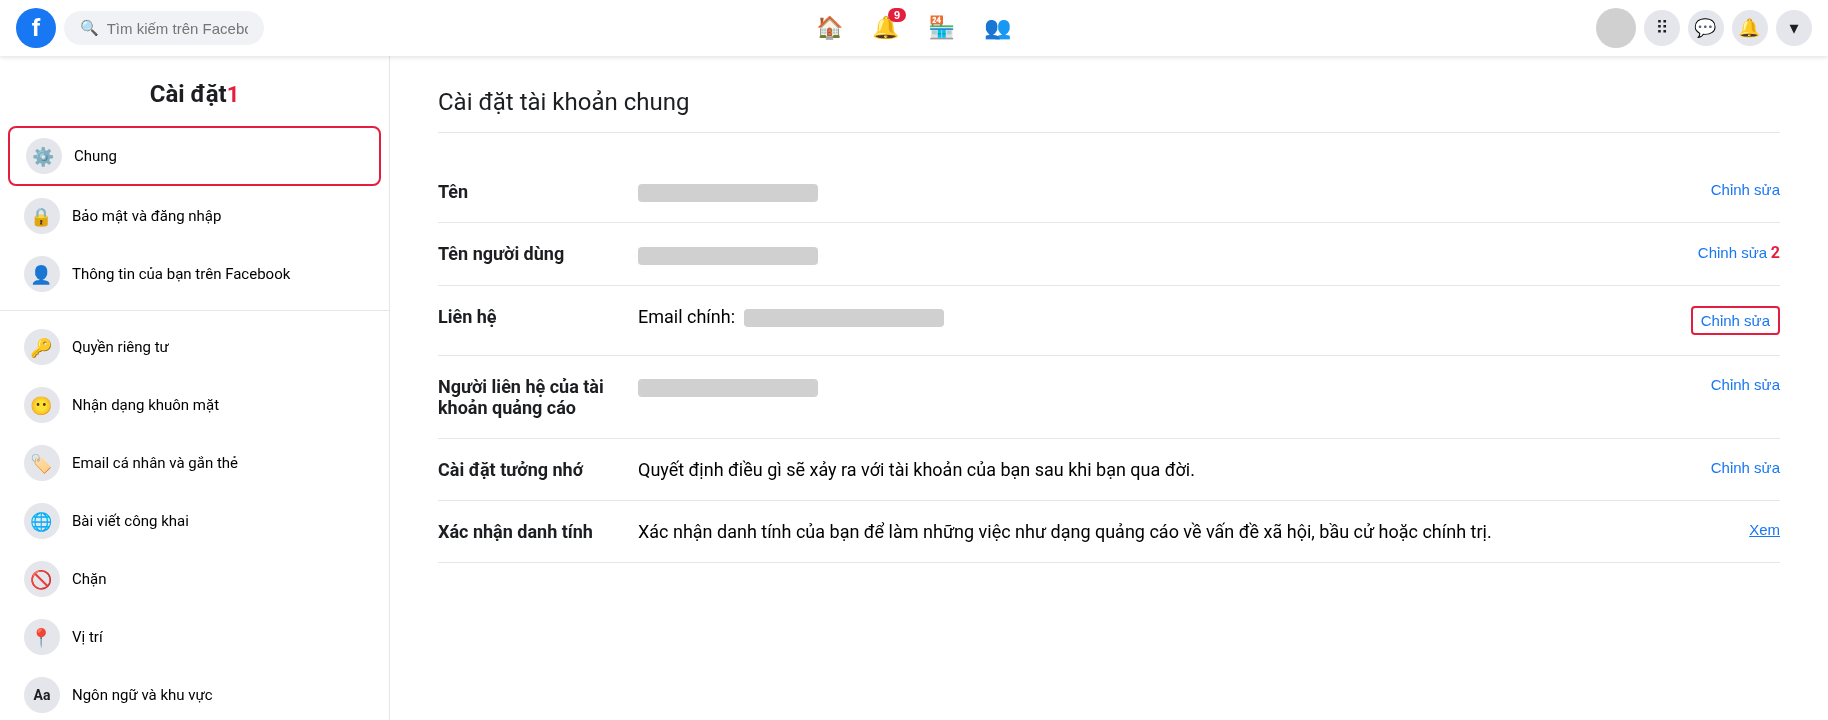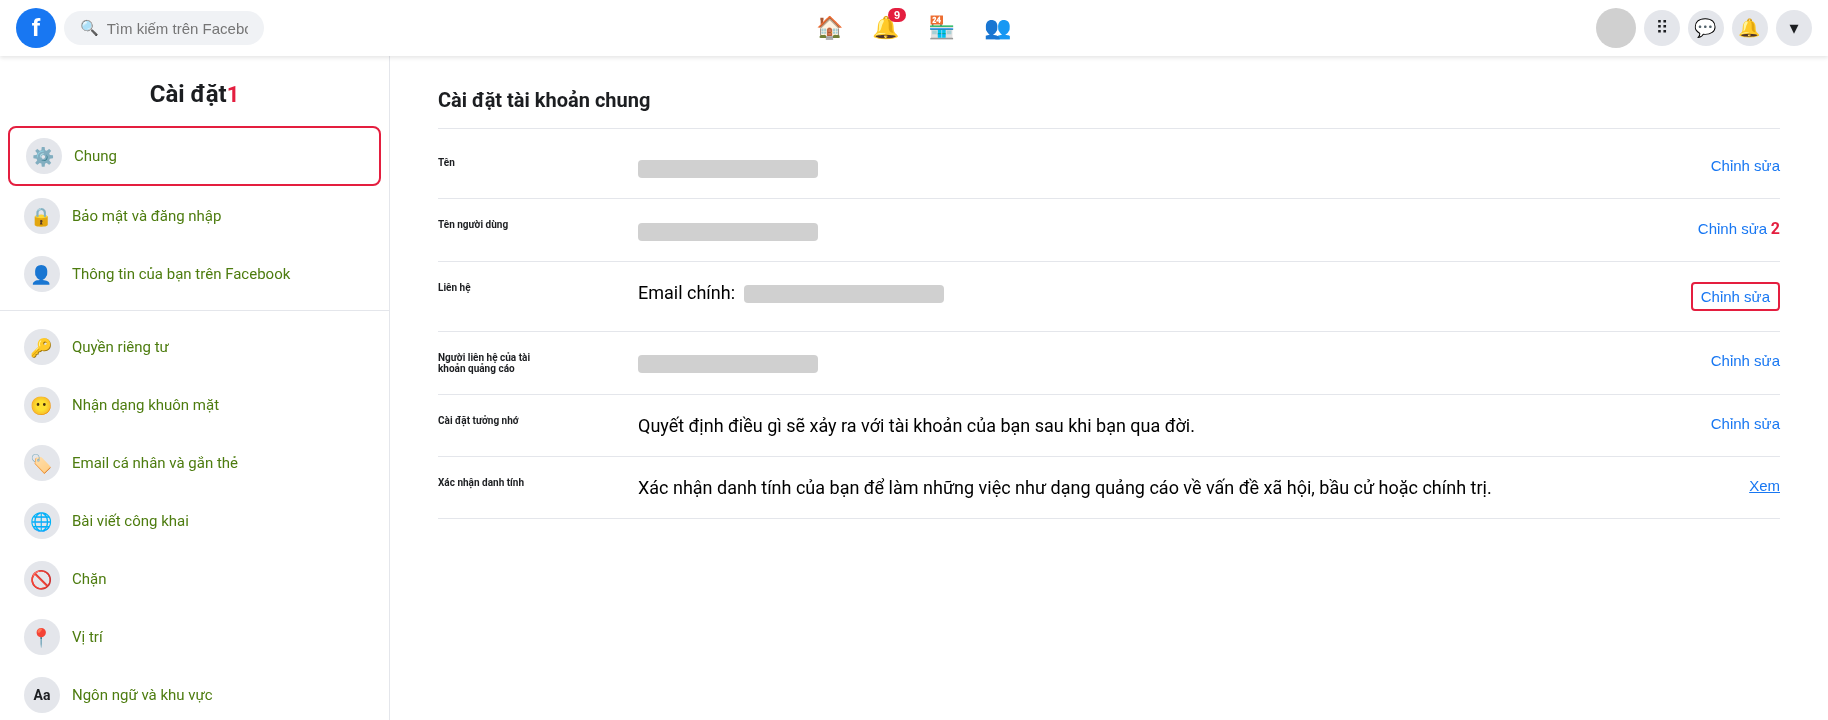--- a/index.html
+++ b/index.html
@@ -143,49 +143,49 @@
     .sidebar-icon {
       width: 36px; height: 36px;
       background: #e4e6eb;
       border-radius: 50%;
       display: flex; align-items: center; justify-content: center;
       font-size: 18px;
       flex-shrink: 0;
     }
     .sidebar-item-label {
       font-size: 15px;
-      color: #4d7c0f;
+      color: #000000;
     }
 
     
     .content {
       flex: 1;
       background: #fff;
       padding: 32px 48px;
     }
     .content-title {
-      font-size: 20px;
-      font-weight: 700;
-      margin-bottom: 8px;
+      font-size: 24px;
+      font-weight: 400;
+      margin-bottom: 28px;
       padding-bottom: 16px;
       border-bottom: 1px solid #e4e6eb;
     }
     .settings-table {
       width: 100%;
     }
     .settings-row {
       display: flex;
       align-items: flex-start;
       padding: 20px 0;
       border-bottom: 1px solid #e4e6eb;
     }
     .settings-label {
       font-weight: 700;
       min-width: 200px;
-      font-size: 10px;
+      font-size: 18px;
       color: #1c1e21;
     }
     .settings-value {
       flex: 1;
       color: #000000;
       font-size: 18px;
     }
     .blurred-text {
       display: inline-block;
       background: #d0d0d0;

